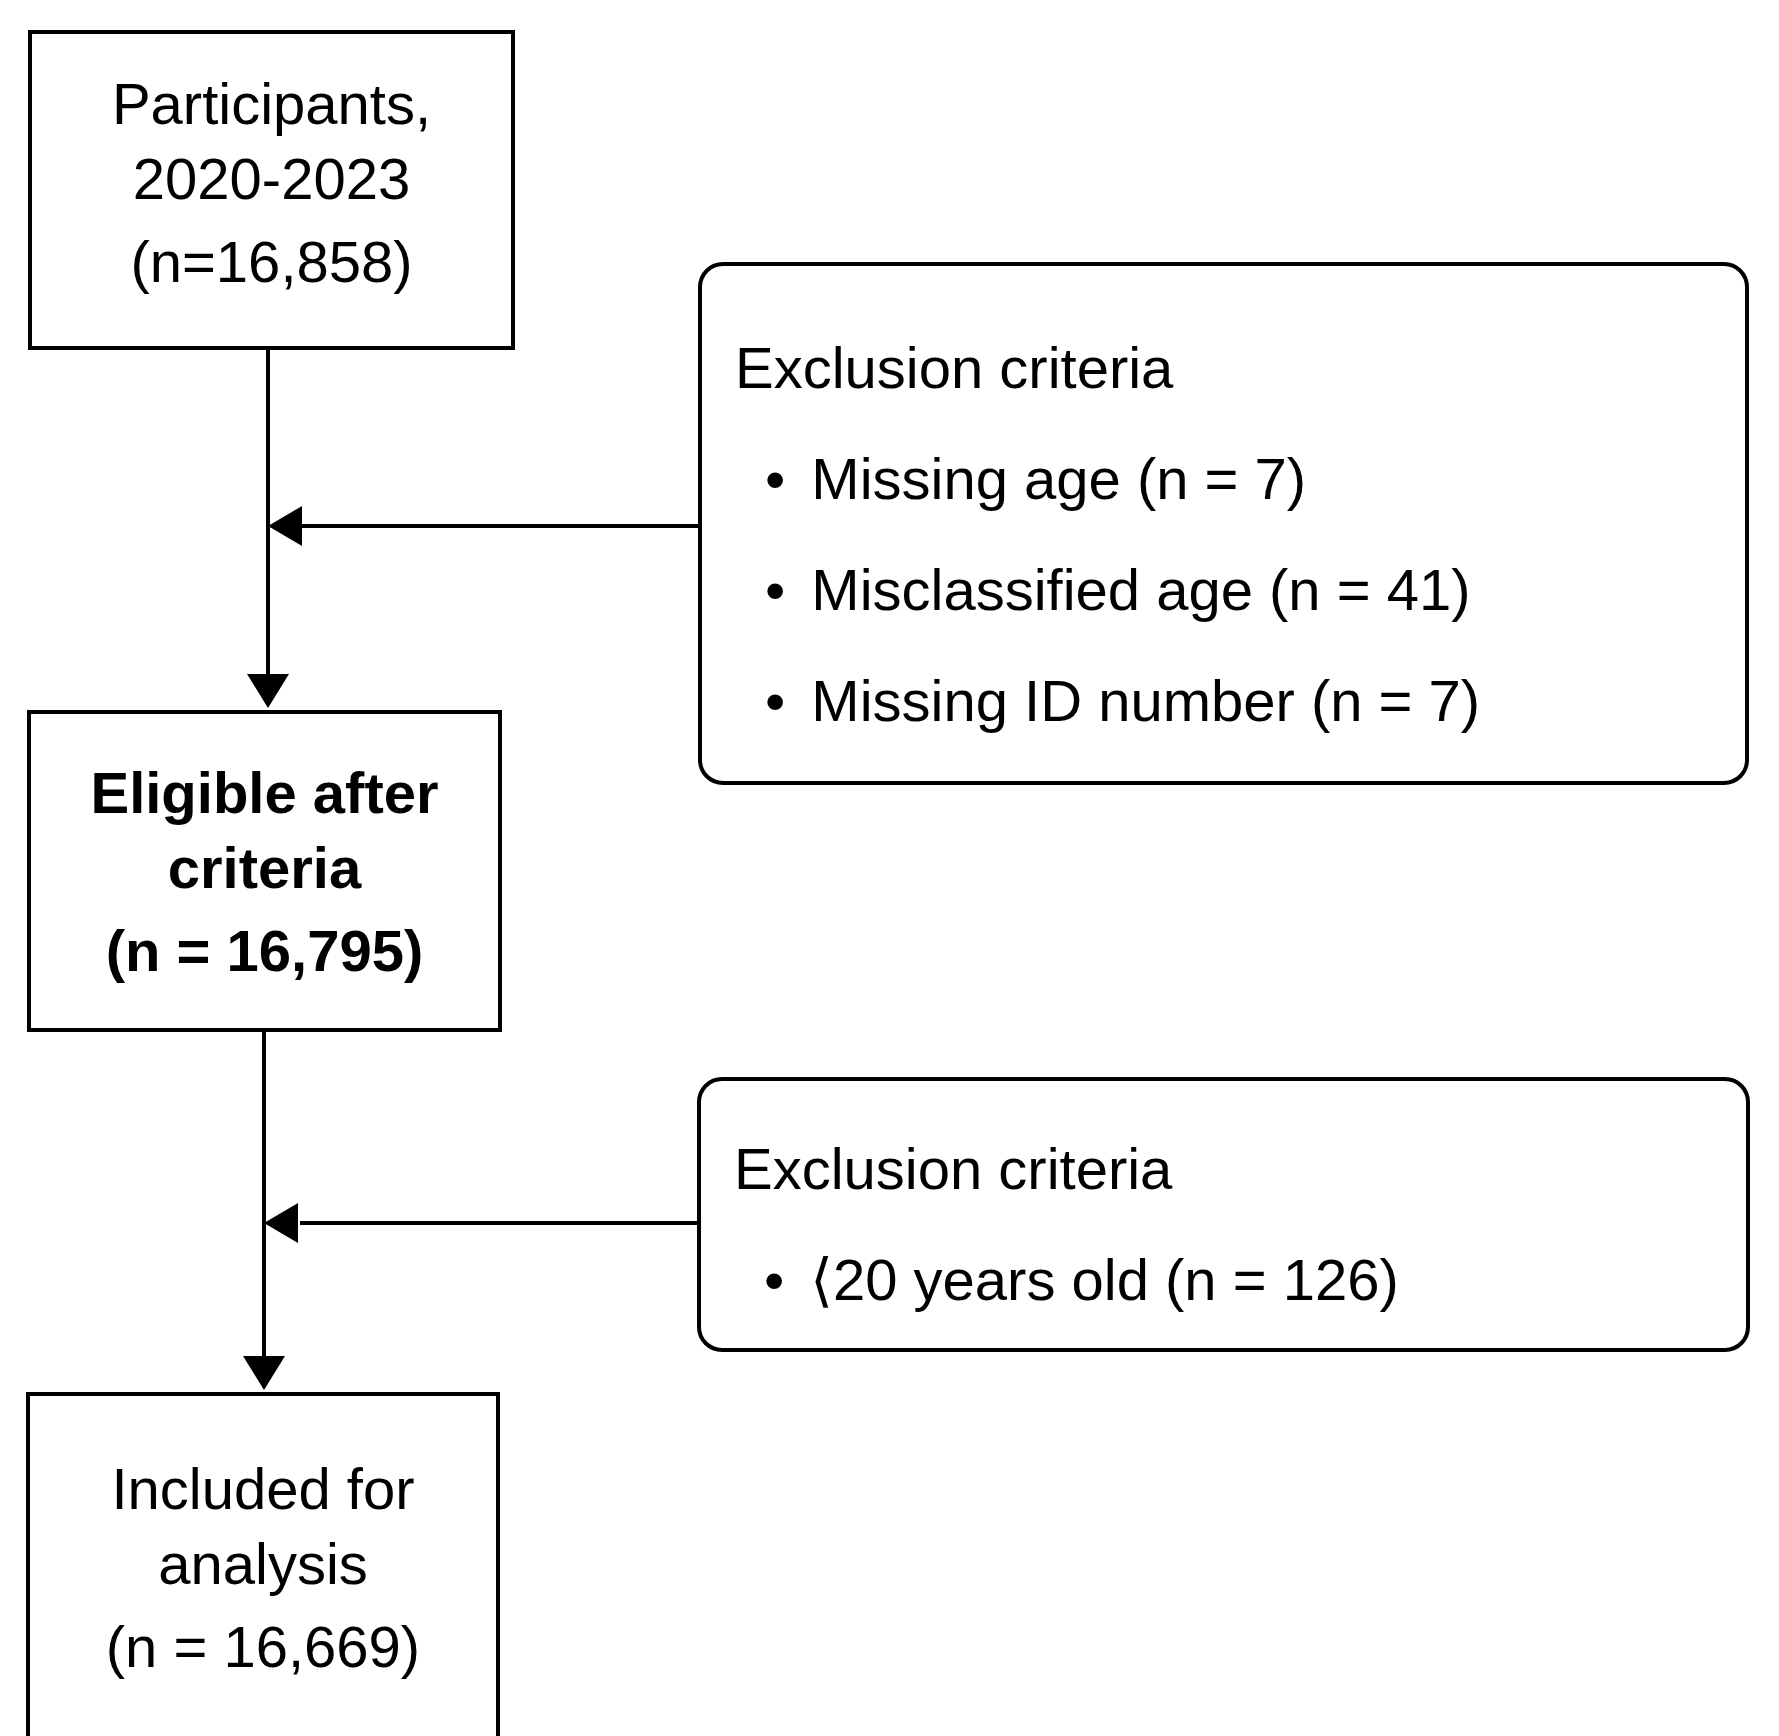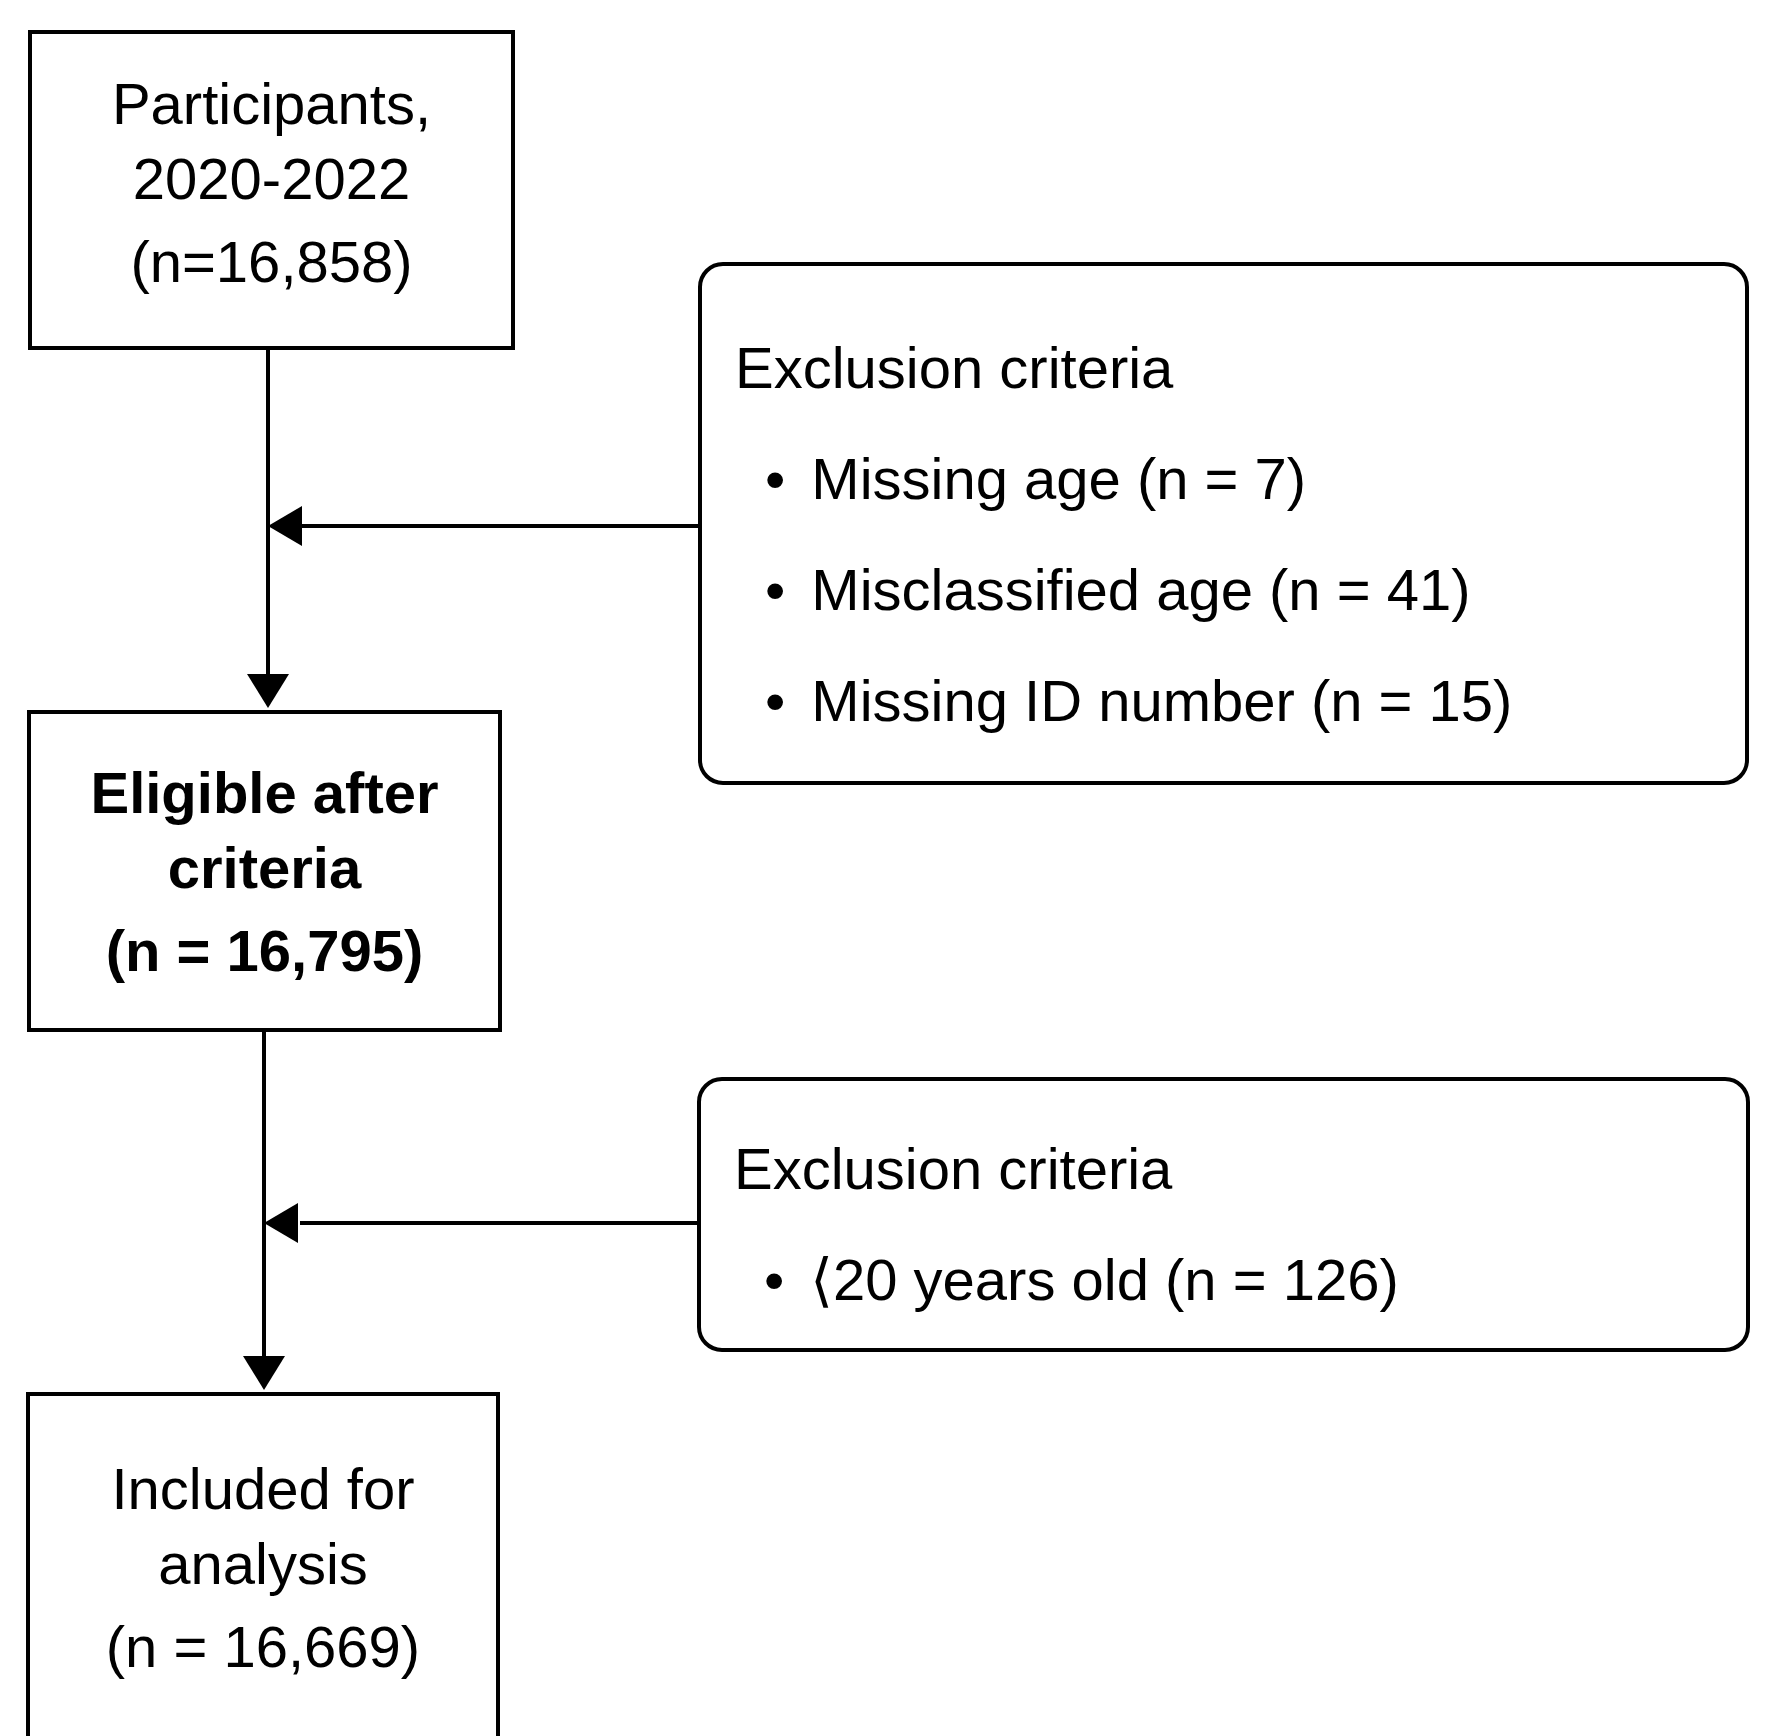--- a/index.html
+++ b/index.html
@@ -76,39 +76,39 @@
 
     <g>
       <line x1="697" y1="1223" x2="300" y2="1223" stroke="#000000" stroke-width="4"></line>
       <polygon points="264,1223 298,1203 298,1243" fill="#000000"></polygon>
     </g>
   </svg>
 
   <div class="box pbox" id="box-participants">
     <div>
       <span>Participants,</span><br>
-      <span>2020-2022</span>
+      <span>2020-2023</span>
     </div>
     <div class="n-label">(n=16,858)</div>
   </div>
 
   <div class="box ebox" id="box-exclusion-1">
     <div>Exclusion criteria</div>
     <ul>
       <li>
         <span class="bullet">•</span>
         <span>Missing age (n = 7)</span>
       </li>
       <li>
         <span class="bullet">•</span>
         <span>Misclassified age (n = 41)</span>
       </li>
       <li>
         <span class="bullet">•</span>
-        <span>Missing ID number (n = 15)</span>
+        <span>Missing ID number (n = 7)</span>
       </li>
     </ul>
   </div>
 
   <div class="box pbox" id="box-eligible">
     <div>
       <span>Eligible after</span><br>
       <span>criteria</span>
     </div>
     <div class="n-label">(n = 16,795)</div>

